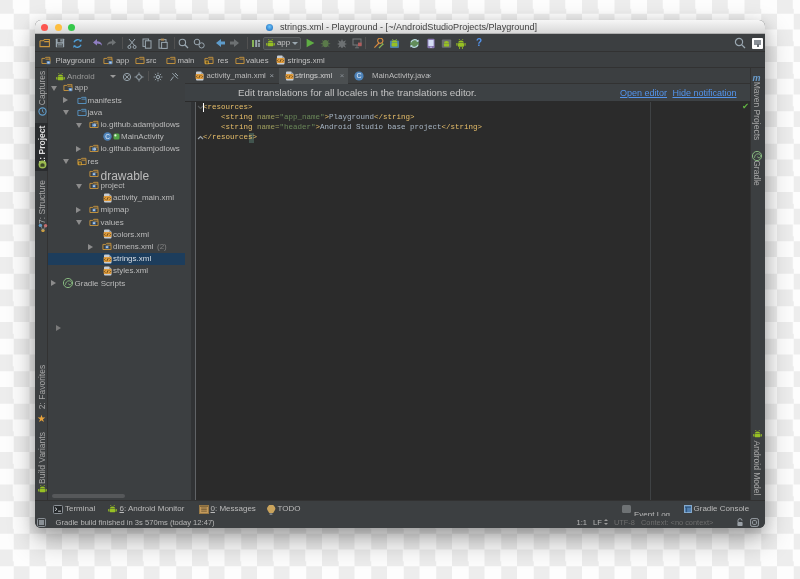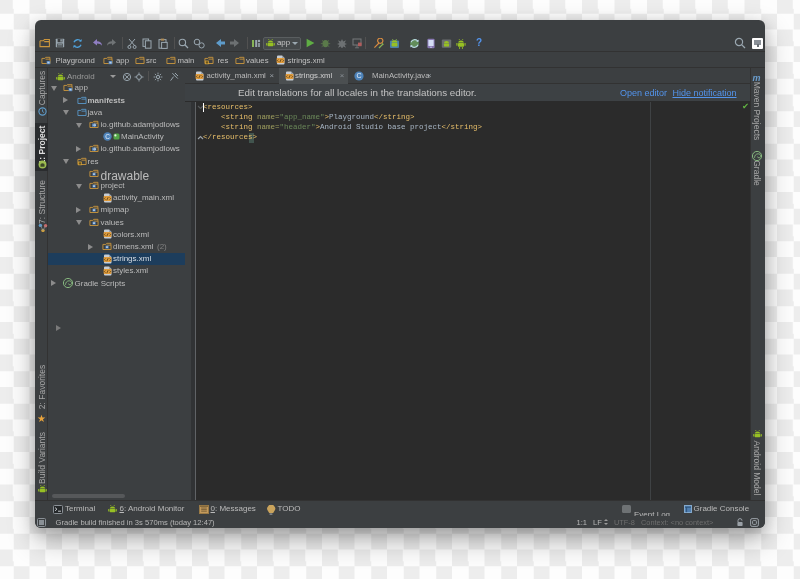--- a/index.html
+++ b/index.html
@@ -43,20 +43,27 @@
 .gutter0 { position:absolute; left:0; top:0; width:6px; height:398px; background:#3c3f41; }
 .cline { position:absolute; left:18px; white-space:pre; color:#a9b7c6; }
 .tg { color:#e8bf6a; } .at { color:#9e9e5e; } .vl { color:#6a8759; }
 .botbar { position:absolute; left:0; top:480px; width:730px; height:16px; background:#3c3f41; border-top:1px solid #323232; }
 .statusbar { position:absolute; left:0; top:496px; width:730px; height:12px; background:#3c3f41; border-radius:0 0 5px 5px; }
 </style>
 </head>
 <body>
 <div class="checker"></div>
 <div class="window">
+  <div class="titlebar">
+    <div class="tl r"></div>
+      <div class="tl y"></div>
+      <div class="tl g"></div>
+    <div class="title-txt">strings.xml - Playground - [~/AndroidStudioProjects/Playground]</div>
+    <div class="title-ico"></div>
+  </div>
   <div class="toolbar">
       <svg style="position:absolute;left:3.5px;top:4.0px;" width="11" height="10" viewBox="0 0 11 10">
         <path d="M1 2.8 h3.4 l1-1.3 h5 v2 M1 2.8 v5.8 h9.4 v-5 h-5.2" stroke="#c9953d" fill="none" stroke-width="1.1"></path>
       </svg>
       <svg style="position:absolute;left:20.0px;top:4.0px;" width="10" height="10" viewBox="0 0 10 10">
         <rect x="0.8" y="0.8" width="8.4" height="8.4" fill="#9aa7b0" rx="0.5"></rect>
         <rect x="2.6" y="0.8" width="4.8" height="3.4" fill="#3c3f41"></rect>
         <rect x="5.4" y="1.2" width="1.4" height="2.4" fill="#9aa7b0"></rect>
         <rect x="2.2" y="5.6" width="5.6" height="3.6" fill="#3c3f41"></rect>
         <path d="M2.8 6.6 h4.4 M2.8 8 h4.4" stroke="#9aa7b0" stroke-width="0.7"></path>
@@ -255,21 +262,21 @@
           <svg style="position:absolute;left:15px;top:-0.5999999999999996px;" width="10" height="9" viewBox="0 0 11 9">
             <path d="M1 2.2 h3.2 l1-1.2 h4.6 v1.8 M1 2.2 v5.6 h9 v-4.8 h-5" stroke="#c9953d" fill="none" stroke-width="1"></path>
             <rect x="6.2" y="5" width="4" height="3.6" fill="#4d7fbb"></rect>
             <rect x="7" y="5.8" width="2.4" height="2" fill="#b8d0e8"></rect>
           </svg>
           <span style="position:absolute;left:26.5px;top:-0.5999999999999996px;font-size:8px;color:#bcbcbc;font-weight:normal;white-space:nowrap;">app</span>
           <div style="position:absolute;left:15px;top:13.100000000000001px;width:0;height:0;border-left:5px solid #8c8c8c;border-top:3.5px solid transparent;border-bottom:3.5px solid transparent;"></div>
           <svg style="position:absolute;left:28.5px;top:11.600000000000001px;" width="10" height="9" viewBox="0 0 11 9">
             <path d="M1 2.2 h3.2 l1-1.2 h4.6 v1.8 M1 2.2 v5.6 h9 v-4.8 h-5" stroke="#5896c7" fill="none" stroke-width="1"></path>
           </svg>
-          <span style="position:absolute;left:39.5px;top:11.600000000000001px;font-size:8px;color:#bcbcbc;font-weight:bold;white-space:nowrap;">manifests</span>
+          <span style="position:absolute;left:39.5px;top:11.600000000000001px;font-size:8px;color:#bcbcbc;font-weight:normal;white-space:nowrap;">manifests</span>
           <div style="position:absolute;left:15px;top:26.299999999999997px;width:0;height:0;border-top:5px solid #8c8c8c;border-left:3.5px solid transparent;border-right:3.5px solid transparent;"></div>
           <svg style="position:absolute;left:28.5px;top:23.799999999999997px;" width="10" height="9" viewBox="0 0 11 9">
             <path d="M1 2.2 h3.2 l1-1.2 h4.6 v1.8 M1 2.2 v5.6 h9 v-4.8 h-5" stroke="#5896c7" fill="none" stroke-width="1"></path>
           </svg>
           <span style="position:absolute;left:39.5px;top:23.799999999999997px;font-size:8px;color:#bcbcbc;font-weight:normal;white-space:nowrap;">java</span>
           <div style="position:absolute;left:27.5px;top:38.49999999999999px;width:0;height:0;border-top:5px solid #8c8c8c;border-left:3.5px solid transparent;border-right:3.5px solid transparent;"></div>
           <svg style="position:absolute;left:40.5px;top:35.99999999999999px;" width="10" height="9" viewBox="0 0 11 9">
             <path d="M1 2.2 h3.2 l1-1.2 h4.6 v1.8 M1 2.2 v5.6 h9 v-4.8 h-5" stroke="#c9953d" fill="none" stroke-width="1"></path>
             <rect x="3.4" y="3.4" width="4.6" height="3.6" fill="#4d7fbb"></rect>
             <path d="M4.2 5.2 h3 M5.8 4 l1.6 1.2 l-1.6 1.2" stroke="#cfe2f2" fill="none" stroke-width="0.9"></path>
@@ -392,21 +399,21 @@
           <svg style="position:absolute;left:169px;top:2.5px;" width="10" height="10" viewBox="0 0 10 10">
             <circle cx="5" cy="5" r="4.6" fill="#4d82b8"></circle>
             <text x="5" y="7.4" font-size="7" fill="#eaf2fa" text-anchor="middle" font-family="Liberation Sans">C</text>
           </svg>
           <span style="position:absolute;left:181px;top:2.5px;font-size:7.8px;color:#bbbbbb;font-weight:normal;white-space:nowrap;margin-left:6px;">MainActivity.java</span>
           <span style="position:absolute;left:242px;top:2.5px;font-size:7.8px;color:#9aa0a6;font-weight:normal;white-space:nowrap;">×</span>
         </div>
       <span style="position:absolute;left:557px;top:33px;color:#62b543;font-size:8.5px;z-index:5;">✔</span>
       <div class="banner">
         <span style="position:absolute;left:6px;top:3px;font-size:9.8px;color:#c3c3c3;white-space:nowrap;padding-left:47px;">Edit translations for all locales in the translations editor.</span>
-        <span style="position:absolute;left:435px;top:3.5px;font-size:9px;color:#5394ec;white-space:nowrap;">Open editor</span>
+        <span style="position:absolute;left:435px;top:3.5px;font-size:9px;color:#5394ec;text-decoration:underline;white-space:nowrap;">Open editor</span>
         <span style="position:absolute;left:487.5px;top:3.5px;font-size:9px;color:#5394ec;text-decoration:underline;white-space:nowrap;">Hide notification</span>
 
       </div>
       <div class="code">
         <div class="gutter0"></div>
           <div class="gutter"></div>
         <div style="position:absolute;left:465px;top:0;width:1px;height:398px;background:#3f4244;"></div>
         <svg style="position:absolute;left:12px;top:3px;" width="7" height="5" viewBox="0 0 7 5">
             <path d="M1 1 L3.5 3.5 L6 1" stroke="#55585a" fill="none" stroke-width="1.2"></path>
           </svg>

